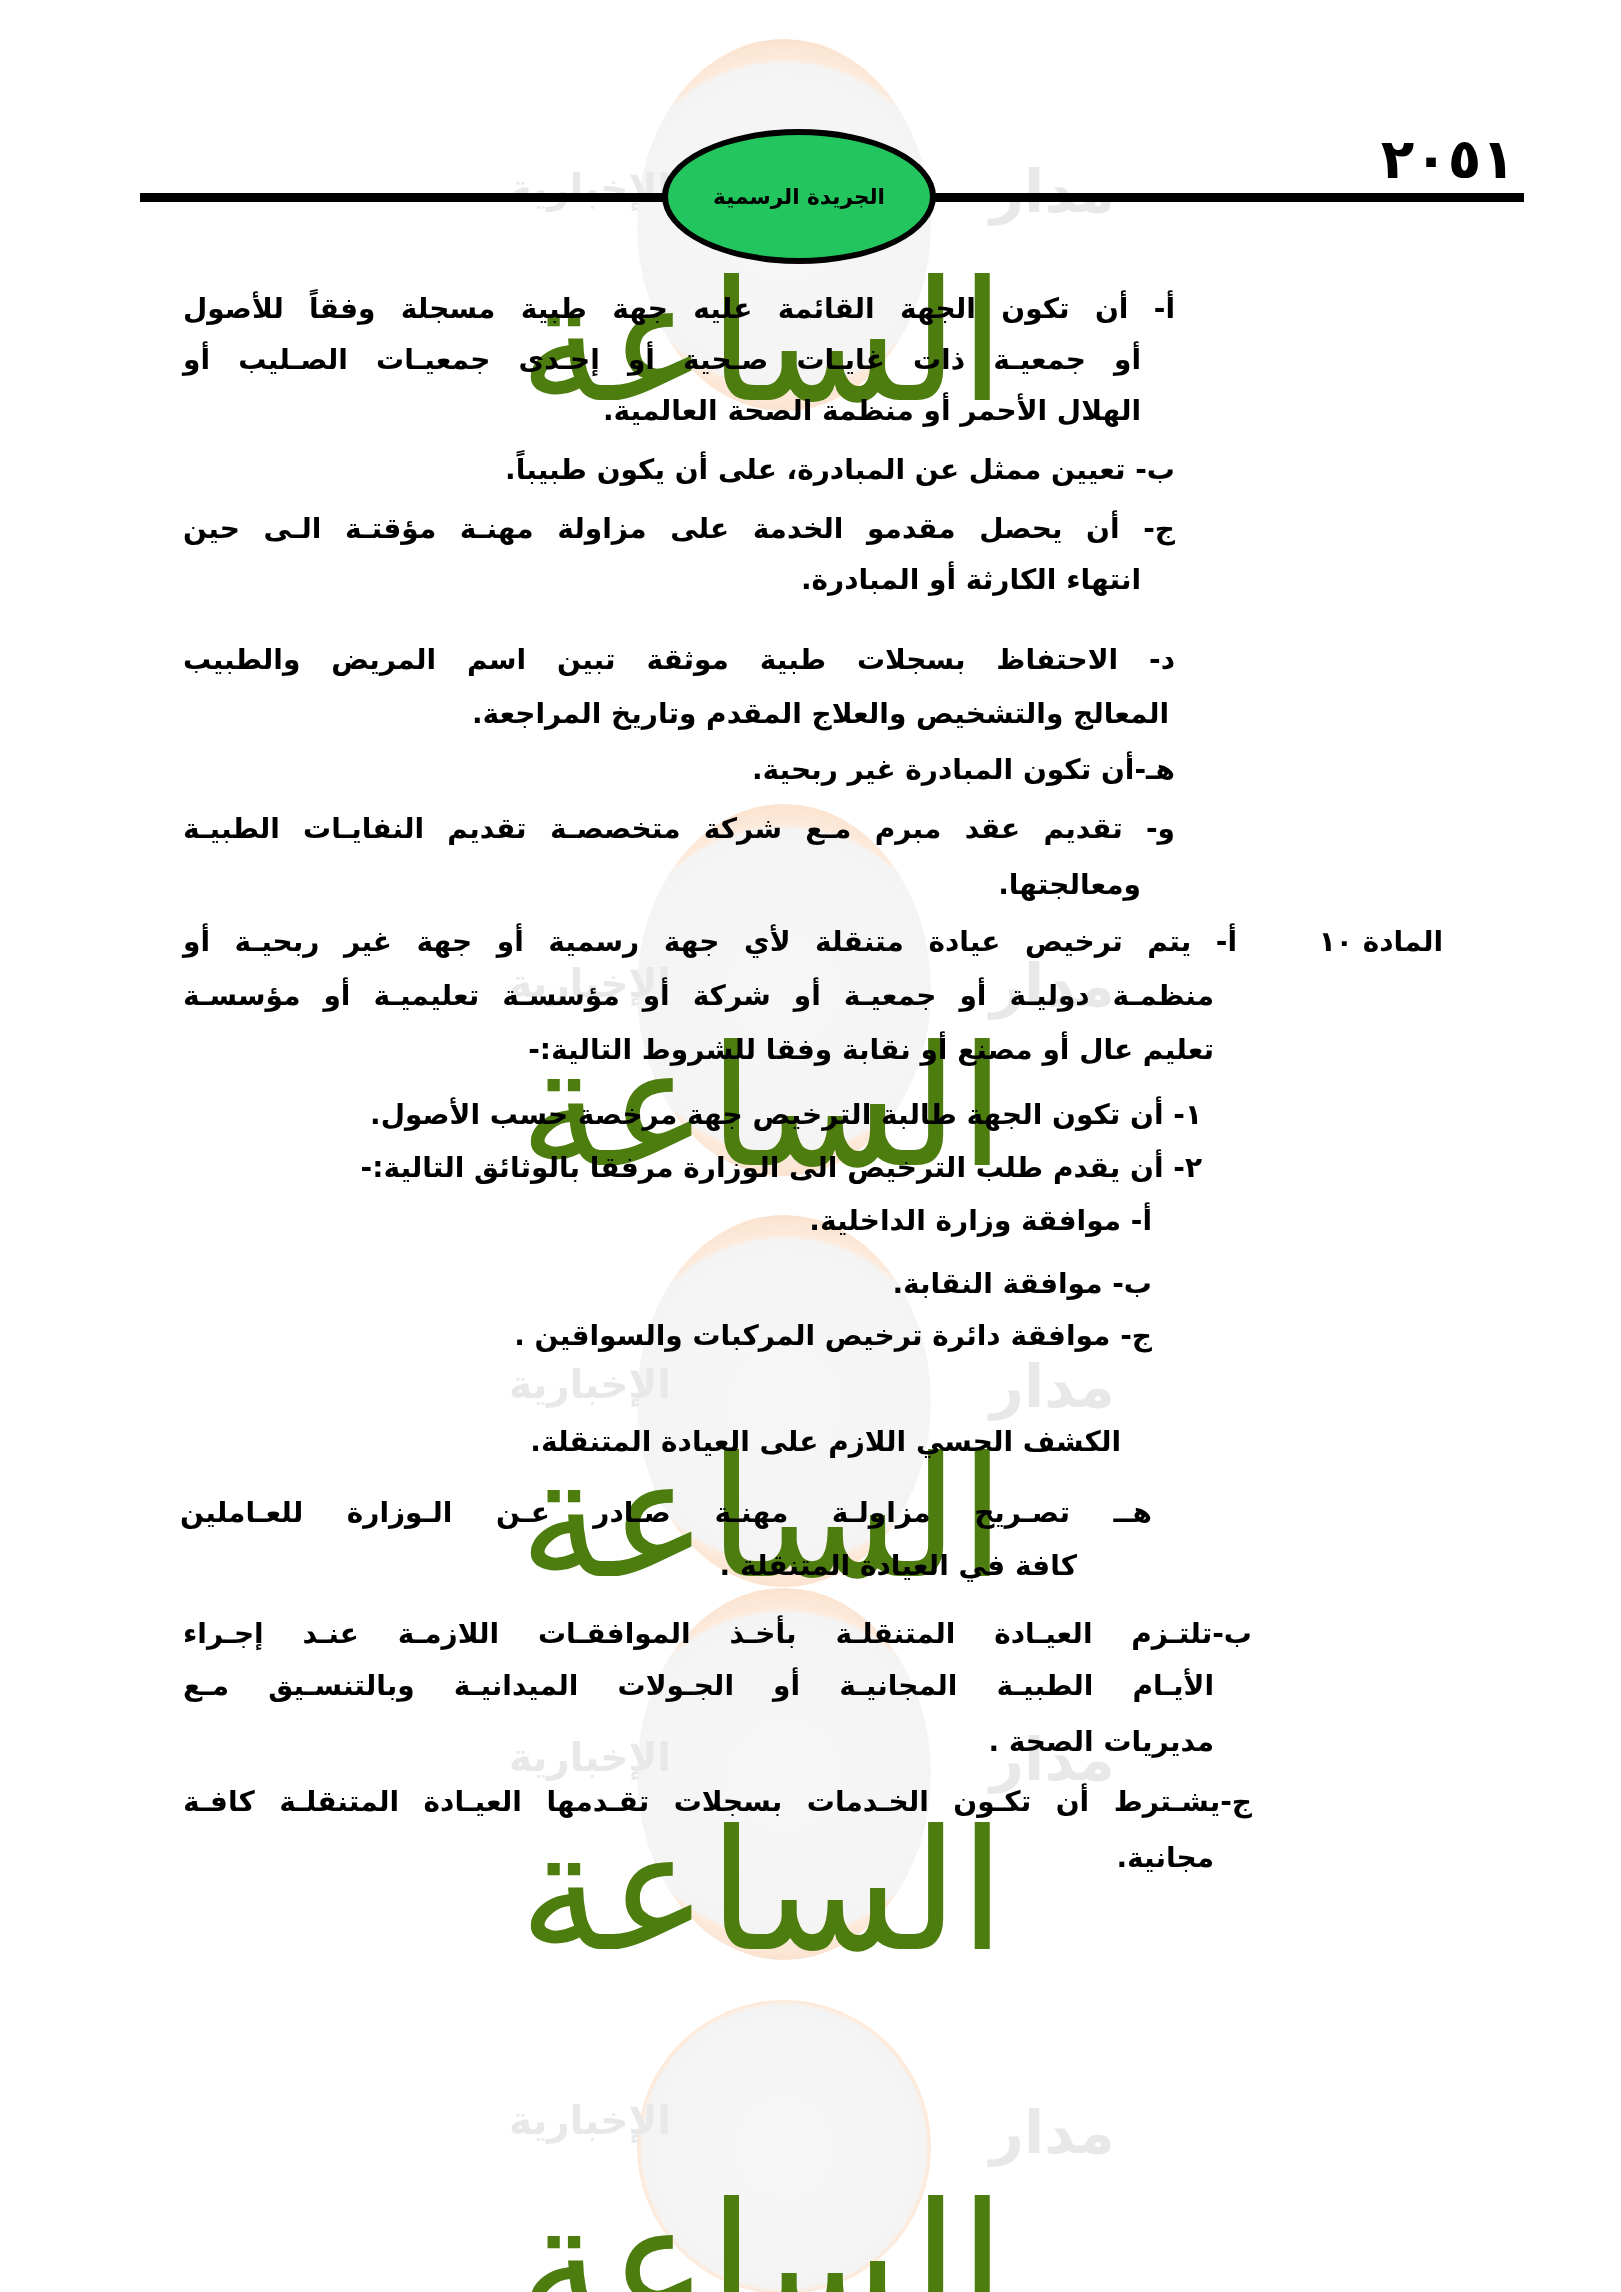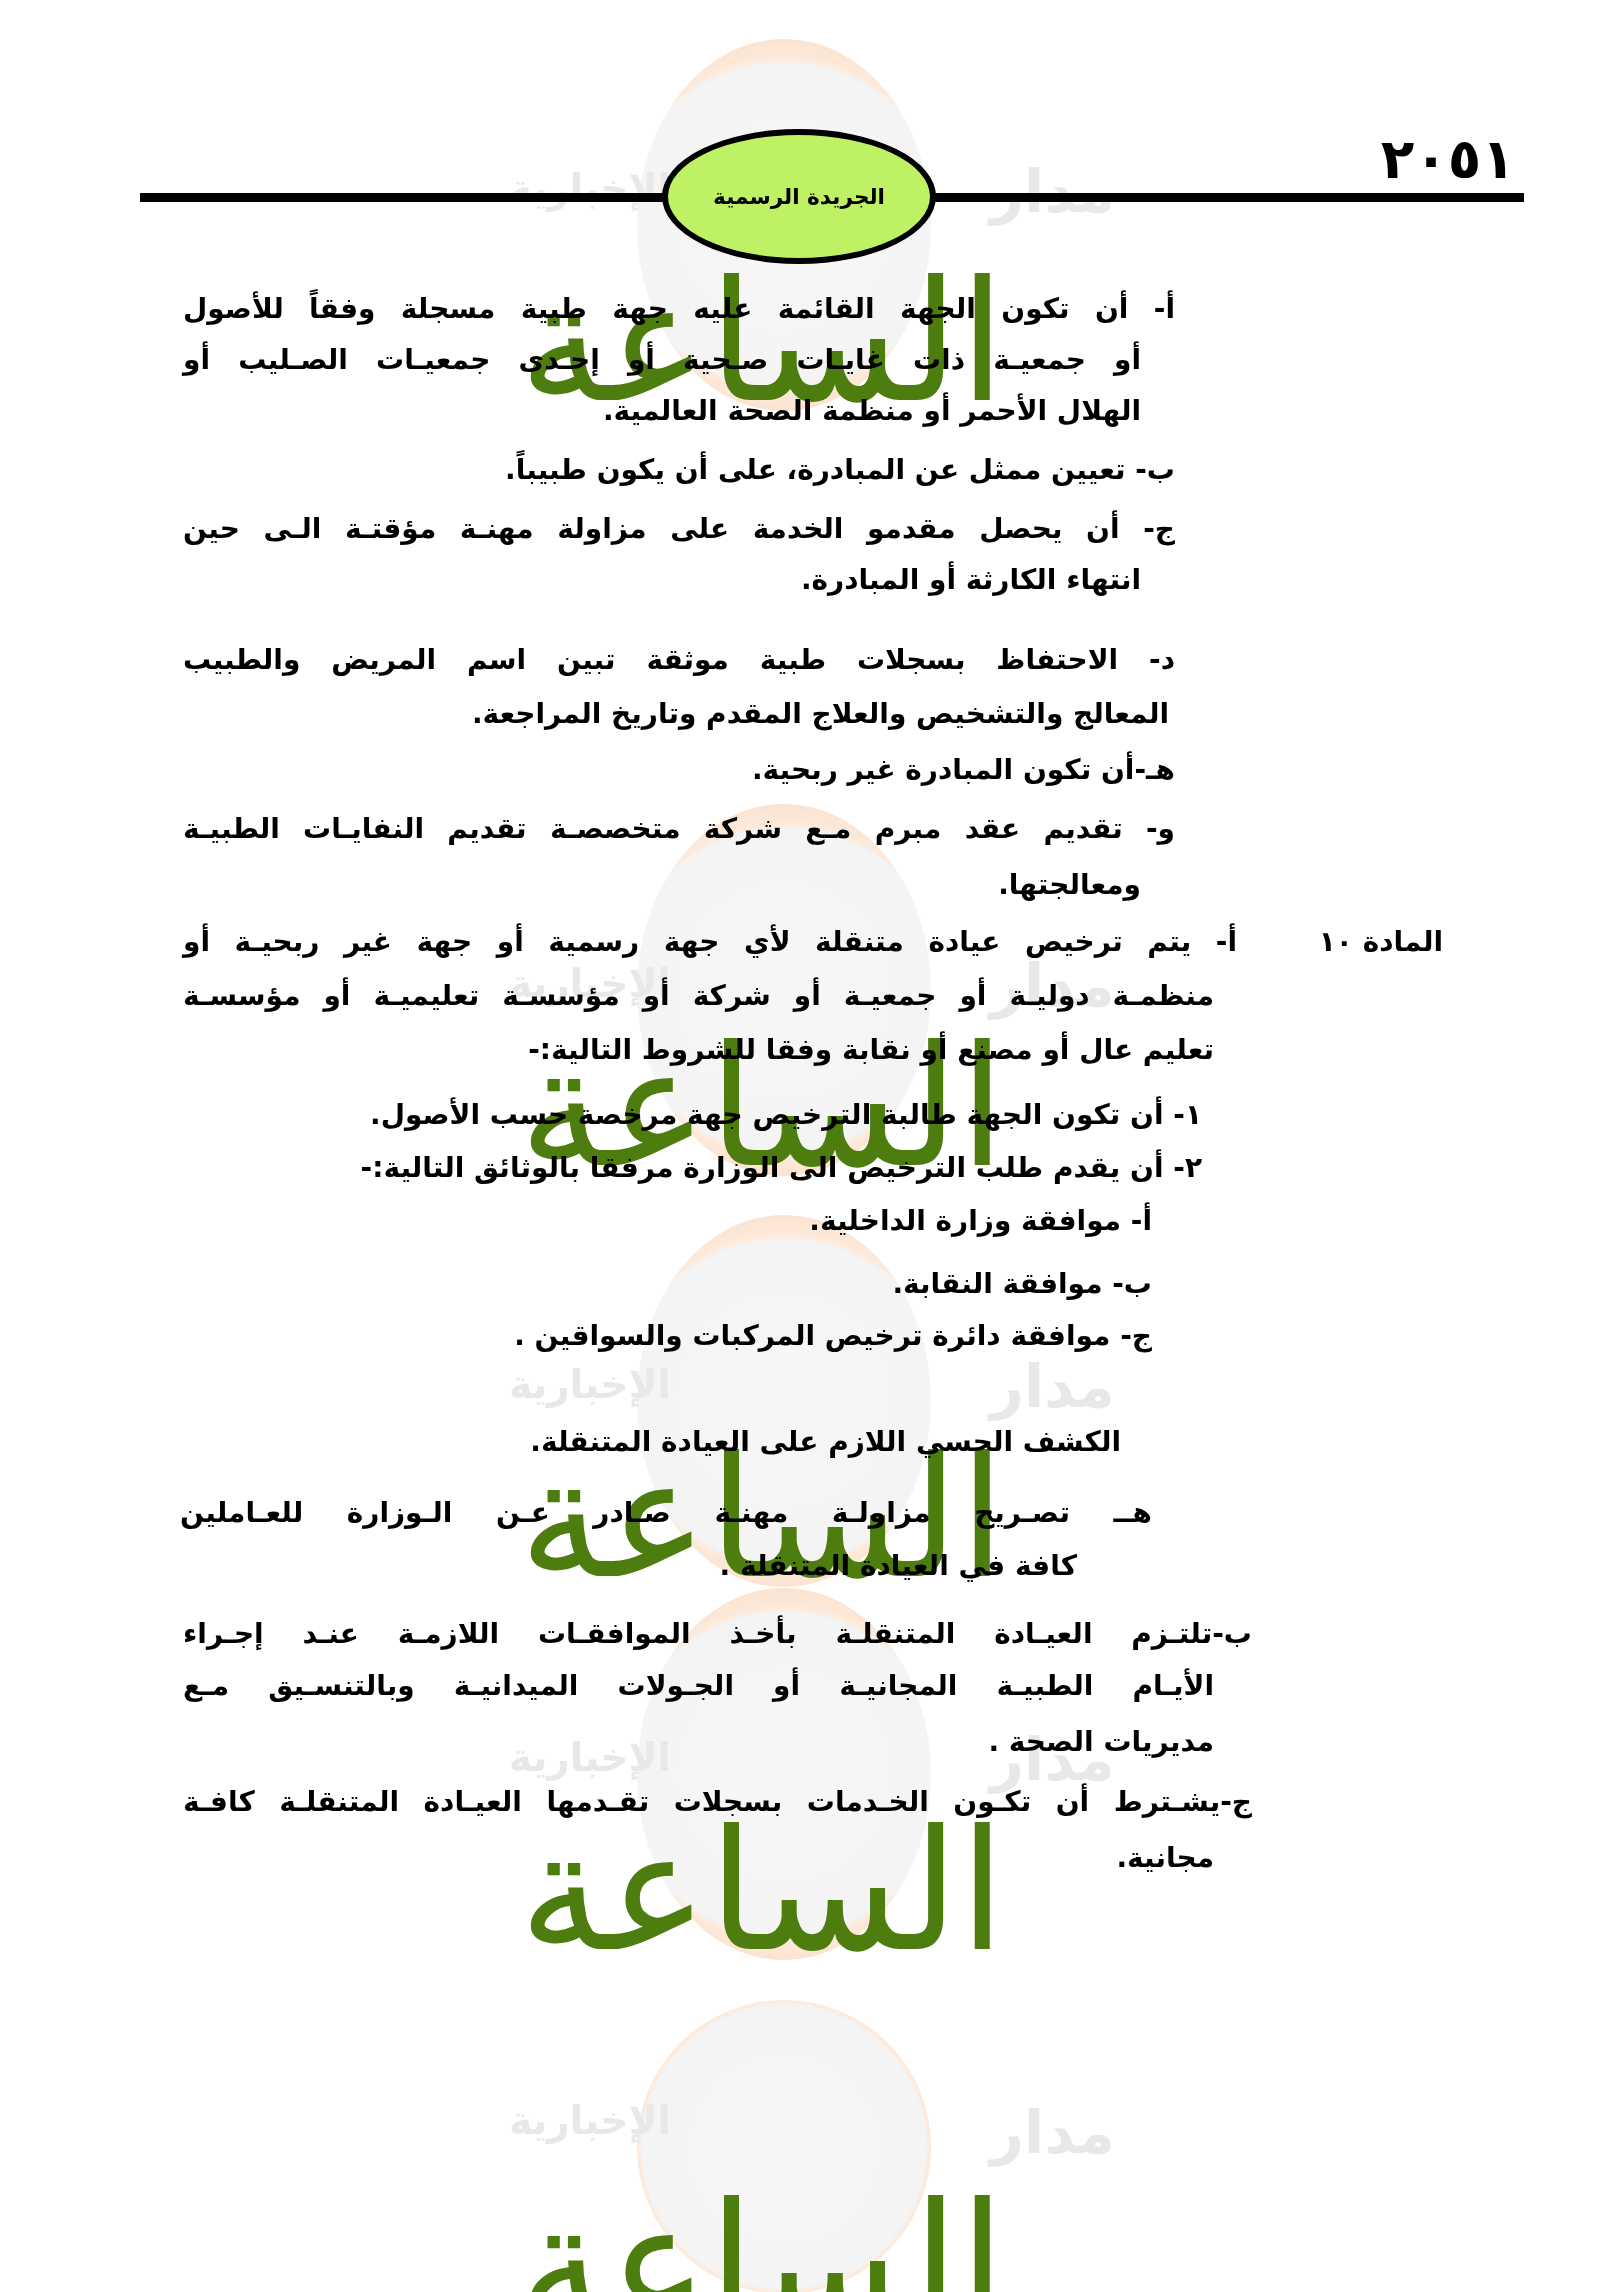--- a/index.html
+++ b/index.html
@@ -2,21 +2,21 @@
 <html><head>
   <meta charset="utf-8">
   <style>
     html, body { margin:0; padding:0; background:#ffffff; }
     body { width:1621px; height:2293px; position:relative; overflow:hidden; font-family:"DejaVu Sans", sans-serif; color:#000; }
     .wm { position:absolute; pointer-events:none; }
     .wm .clock { position:absolute; border-radius:50%; background:radial-gradient(circle at 50% 50%, #f7f7f7 0%, #f4f4f4 68%, #fdeadb 70%, #fbe3d0 78%, #fff5ec 92%, rgba(255,255,255,0) 100%); }
     .wm .word-big { position:absolute; font-family:"DejaVu Sans", sans-serif; font-weight:normal; color:#4d7c0f; white-space:nowrap; direction:rtl; }
     .wm .word-sm { position:absolute; font-family:"DejaVu Sans", sans-serif; font-weight:bold; color:#e8e8e8; white-space:nowrap; direction:rtl; }
     .header-line { position:absolute; left:140px; top:193px; width:1384px; height:8.8px; background:#000; }
-    .header-oval { position:absolute; left:662px; top:129px; width:274px; height:135px; border:6.9px solid #000; border-radius:50%; background:#bef264; display:flex; align-items:center; justify-content:center; box-sizing:border-box; }
+    .header-oval { position:absolute; left:662px; top:129px; width:274px; height:135px; border:6.9px solid #000; border-radius:50%; background:#22c55e; display:flex; align-items:center; justify-content:center; box-sizing:border-box; }
     .header-oval span { font-family:"DejaVu Sans", sans-serif; font-weight:bold; font-size:21.6px; direction:rtl; }
     .page-number { position:absolute; right:106px; top:127px; font-family:"DejaVu Sans", sans-serif; font-weight:bold; font-size:55px; direction:rtl; letter-spacing:3.9px; }
     .content { position:absolute; top:0; left:0; width:1621px; height:2293px; direction:rtl; }
     .ln { position:absolute; font-family:"DejaVu Sans", sans-serif; font-weight:bold; font-size:28px; line-height:49px; white-space:nowrap; direction:rtl; text-align:justify; text-align-last:justify; }
   </style>
 </head>
 <body>
 
 <div class="wm" style="left:480px;top:39px;width:686px;height:549px;">
   <div class="clock" style="left:157px;top:0;width:294px;height:372px;"></div>

